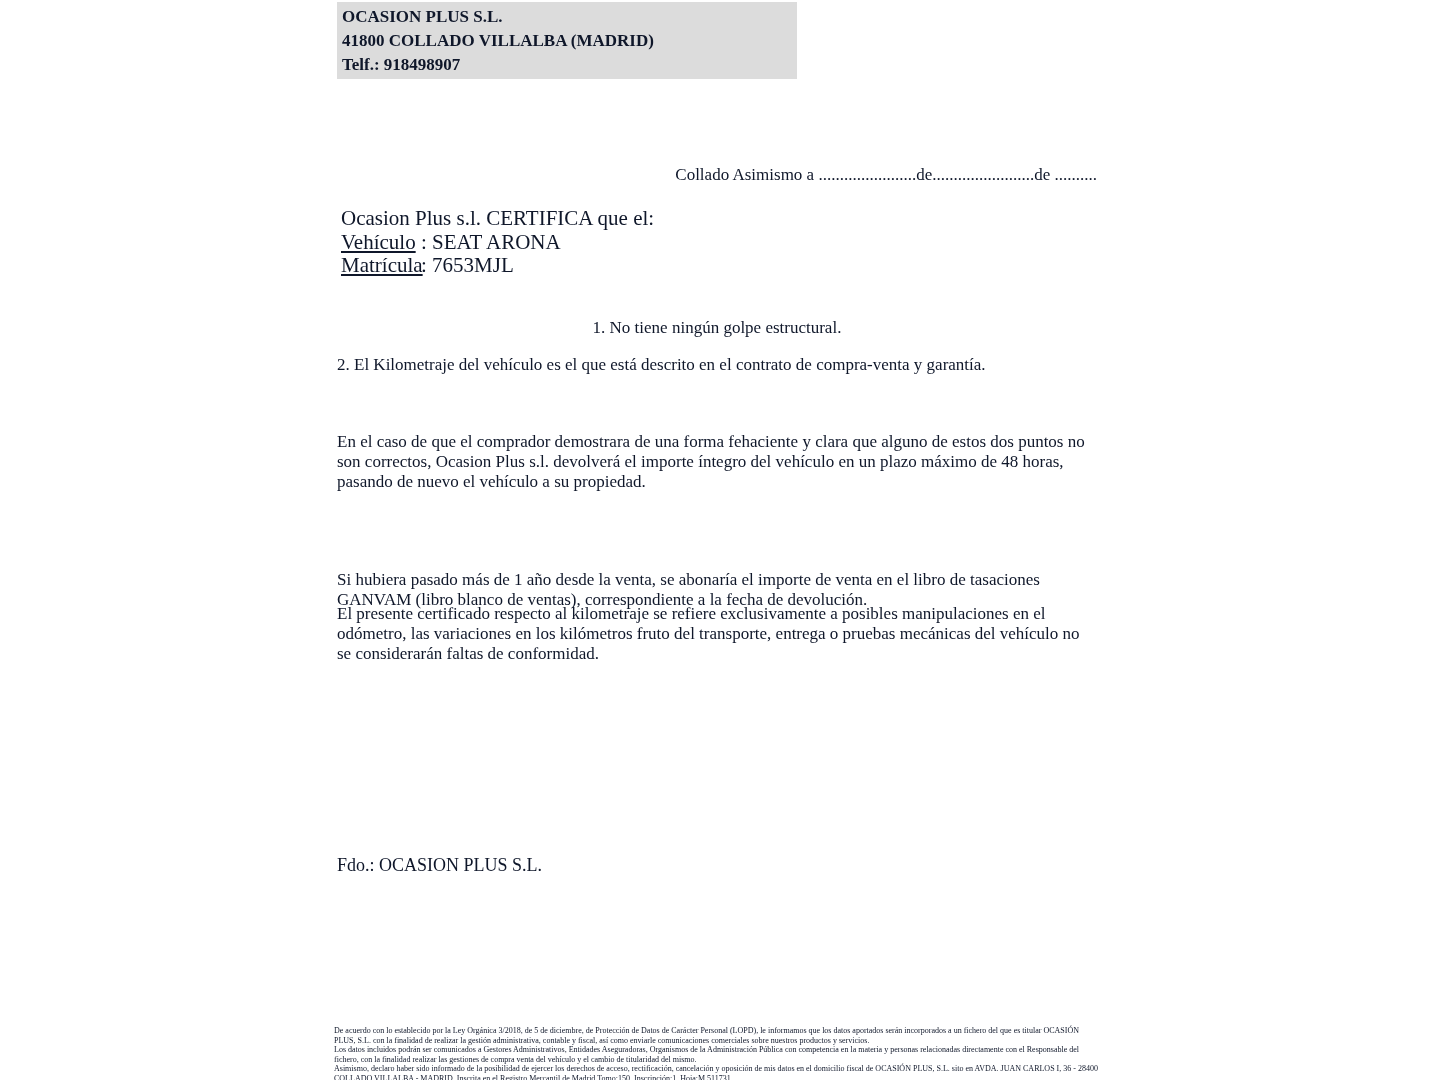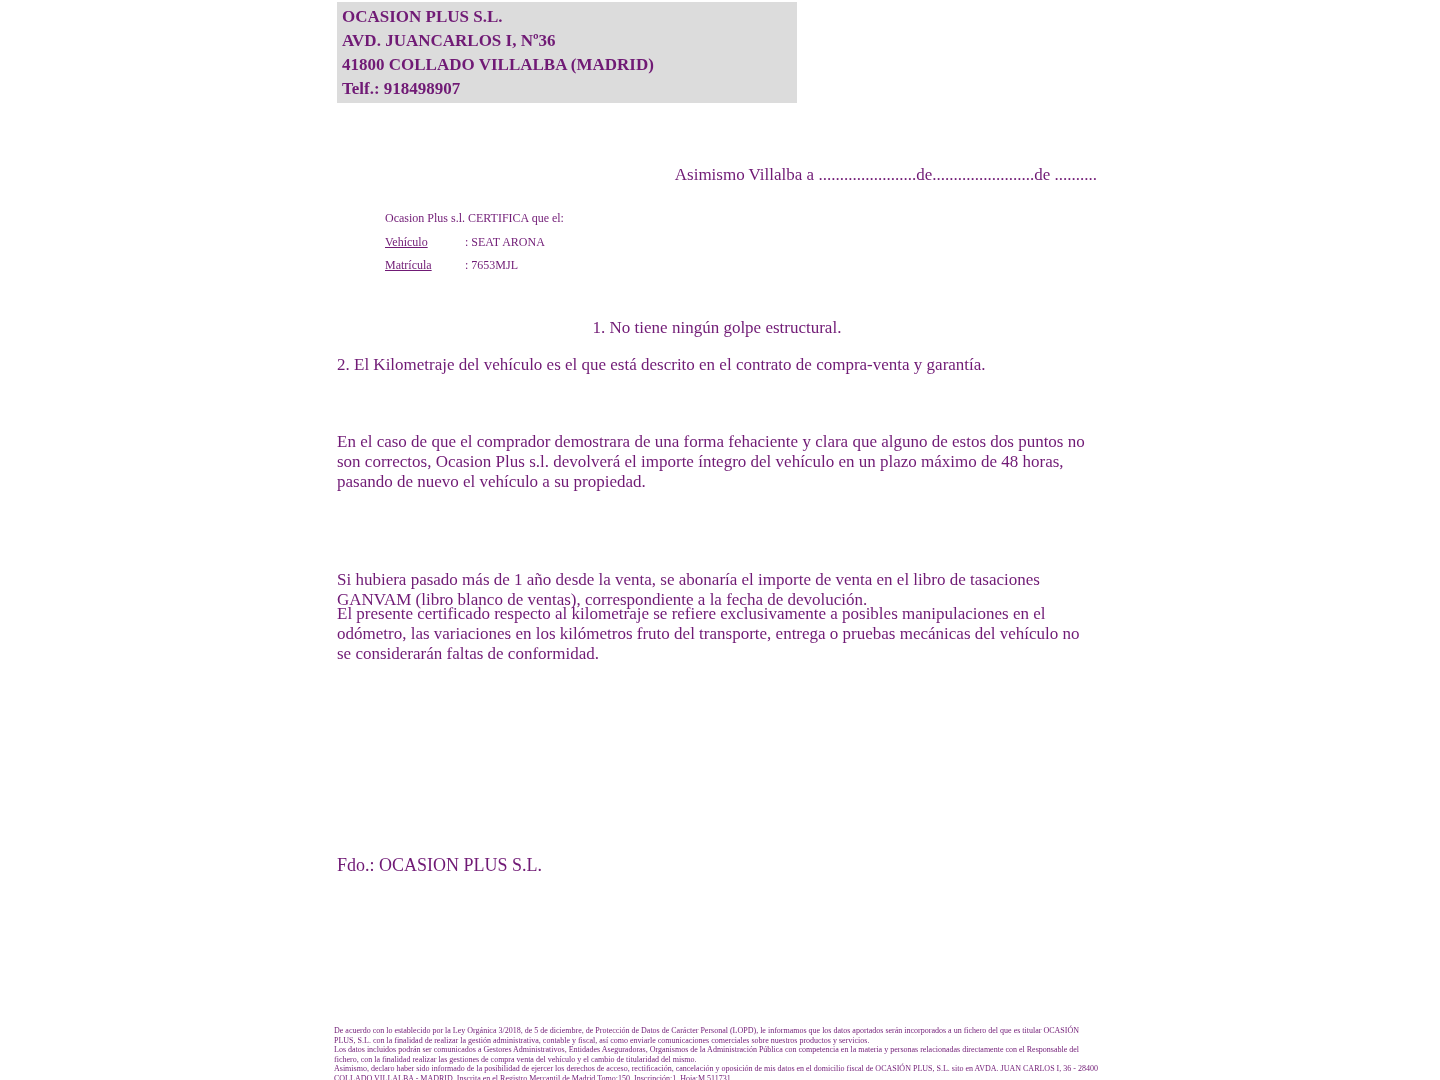--- a/index.html
+++ b/index.html
@@ -5,21 +5,21 @@
   html, body {
     margin: 0;
     padding: 0;
     background: #ffffff;
   }
   .page {
     position: relative;
     width: 1440px;
     height: 1080px;
     background: #ffffff;
-    color: #701a75;
+    color: #0f172a;
     font-family: "Liberation Serif", serif;
     overflow: hidden;
   }
   .content {
     position: absolute;
     left: 337px;
     top: 0;
     width: 760px;
     height: 1080px;
   }
@@ -45,23 +45,22 @@
     width: 760px;
     font-size: 17px;
     line-height: 20px;
     text-align: right;
     white-space: nowrap;
   }
   .cert-block {
     position: absolute;
     top: 207px;
     left: 4px;
-    font-size: 12px;
+    font-size: 21px;
     line-height: 23.5px;
-    margin-left: 44px;
   }
   .field-label {
     display: inline-block;
     width: 80px;
   }
   .u {
     text-decoration: underline;
   }
   .para {
     position: absolute;
@@ -93,26 +92,25 @@
   }
 </style>
 </head>
 <body>
 
 <div class="page">
   <div class="content">
 
     <div class="header-box">
       <div>OCASION PLUS S.L.</div>
-      <div>AVD. JUANCARLOS I, Nº36</div>
       <div>41800 COLLADO VILLALBA (MADRID)</div>
       <div>Telf.: 918498907</div>
     </div>
 
-    <div class="date-line">Asimismo Villalba a .......................de........................de ..........</div>
+    <div class="date-line">Collado Asimismo a .......................de........................de ..........</div>
 
     <div class="cert-block">
       <div>Ocasion Plus s.l. CERTIFICA que el:</div>
       <div><span class="field-label"><span class="u">Vehículo</span></span><span>: SEAT ARONA</span></div>
       <div><span class="field-label"><span class="u">Matrícula</span></span><span>: 7653MJL</span></div>
     </div>
 
     <div class="para point1">1. No tiene ningún golpe estructural.</div>
     <div class="para point2">2. El Kilometraje del vehículo es el que está descrito en el contrato de compra-venta y garantía.</div>
 

